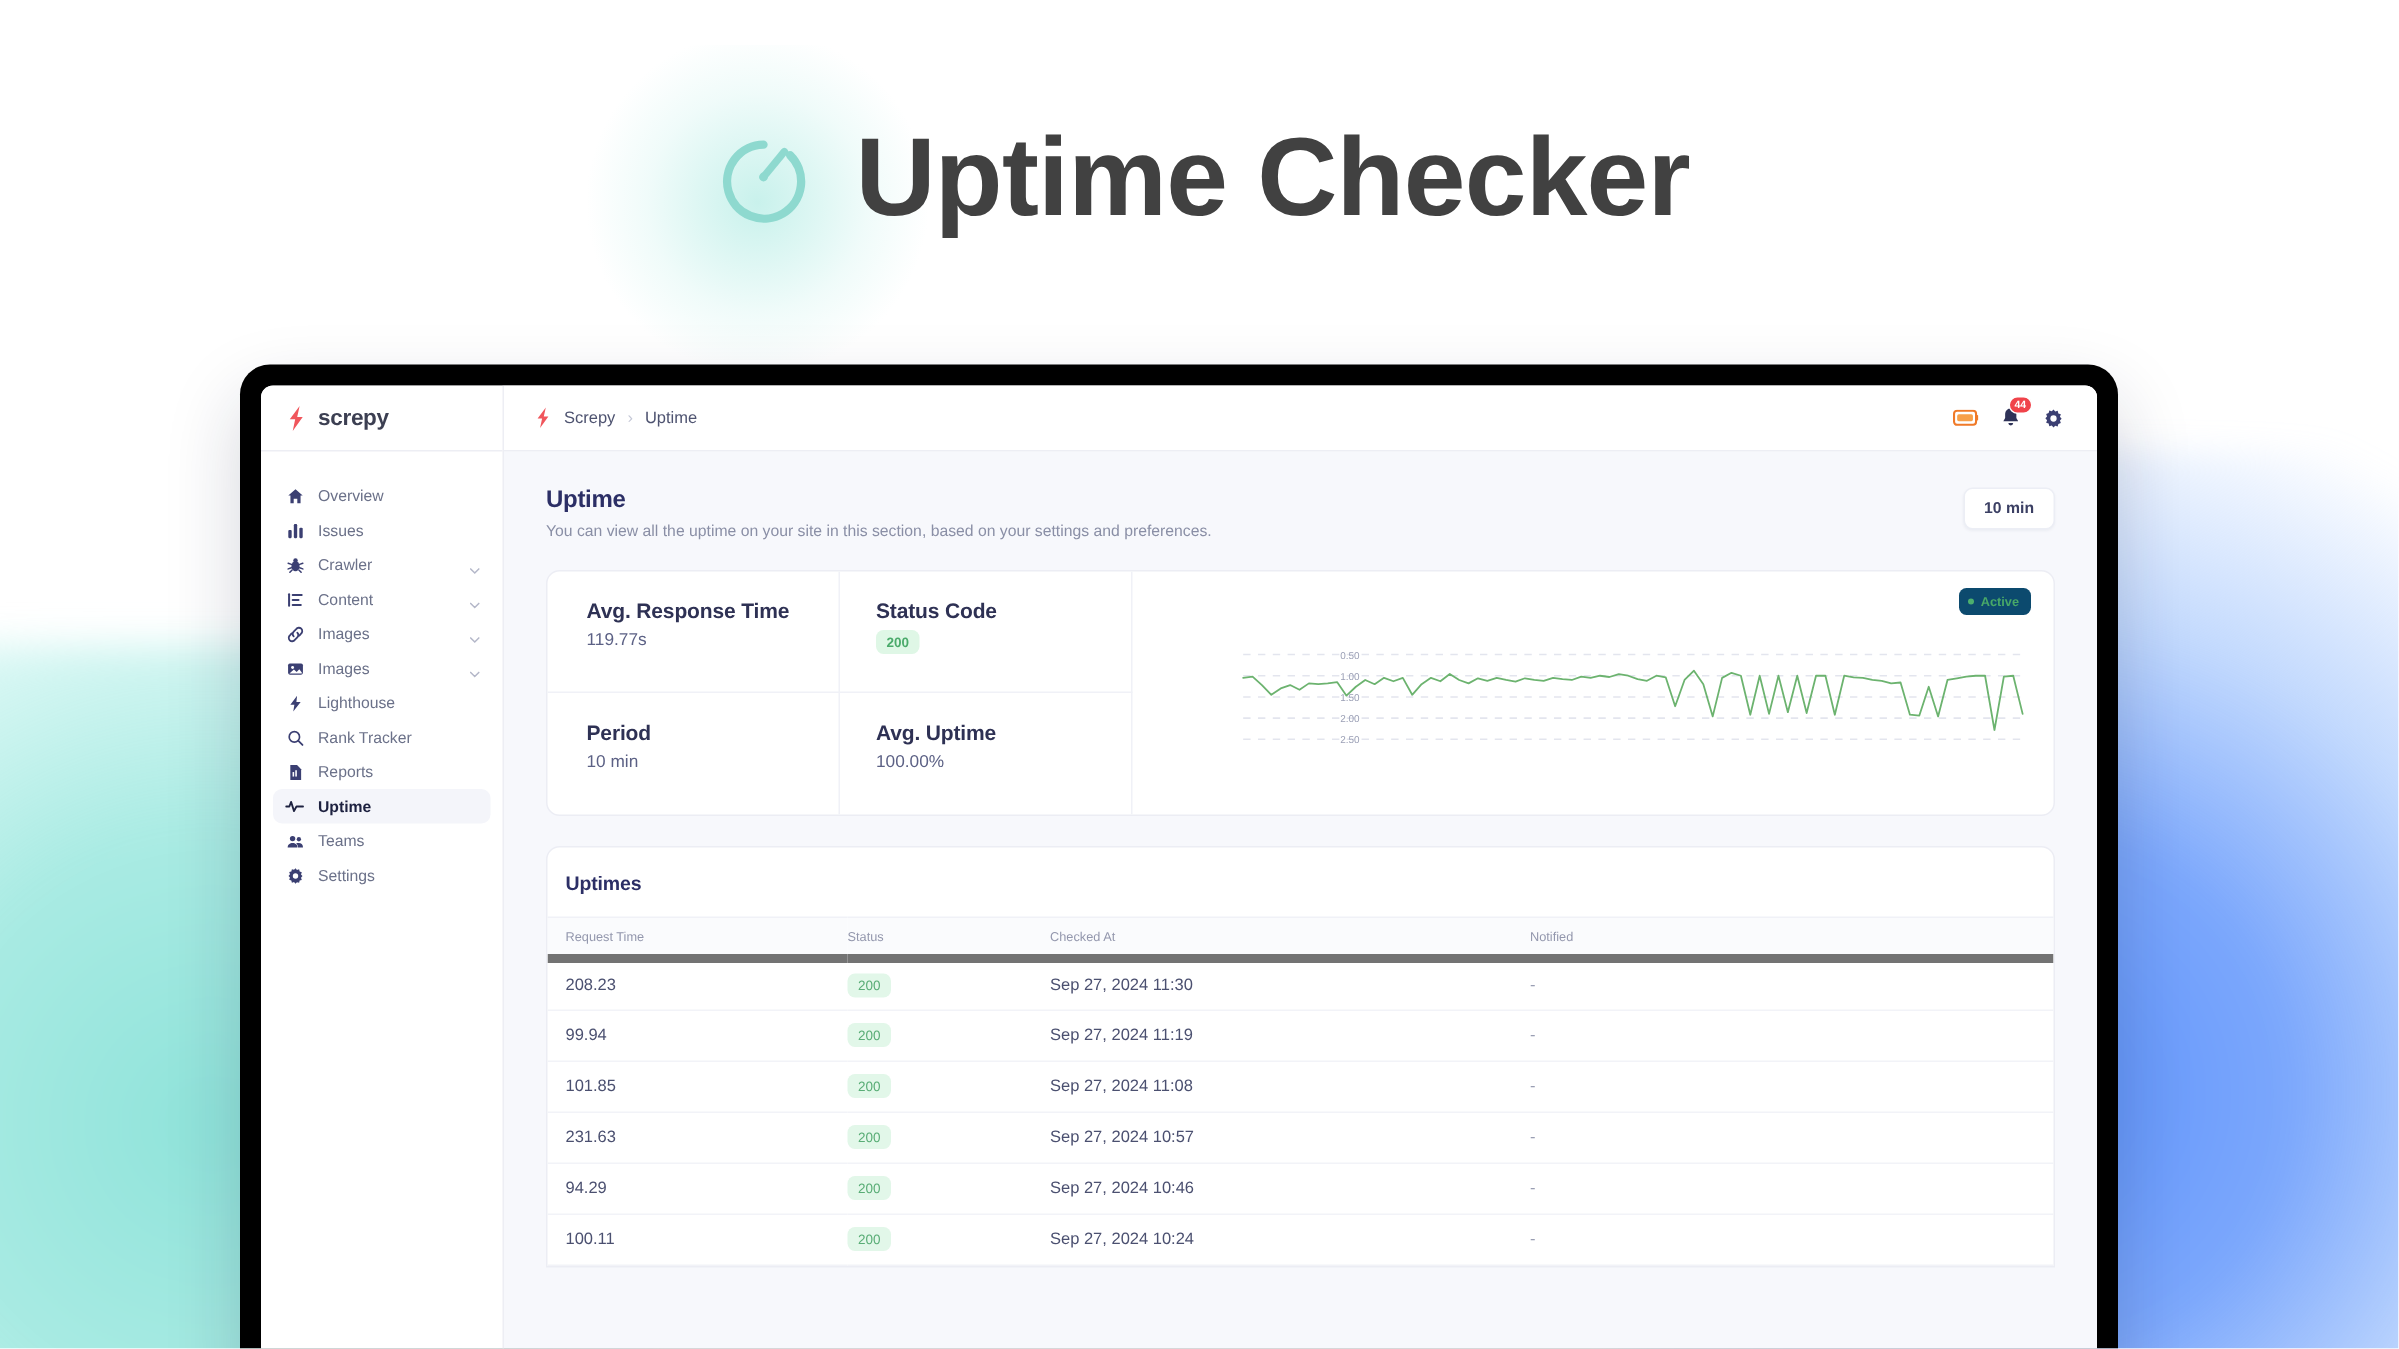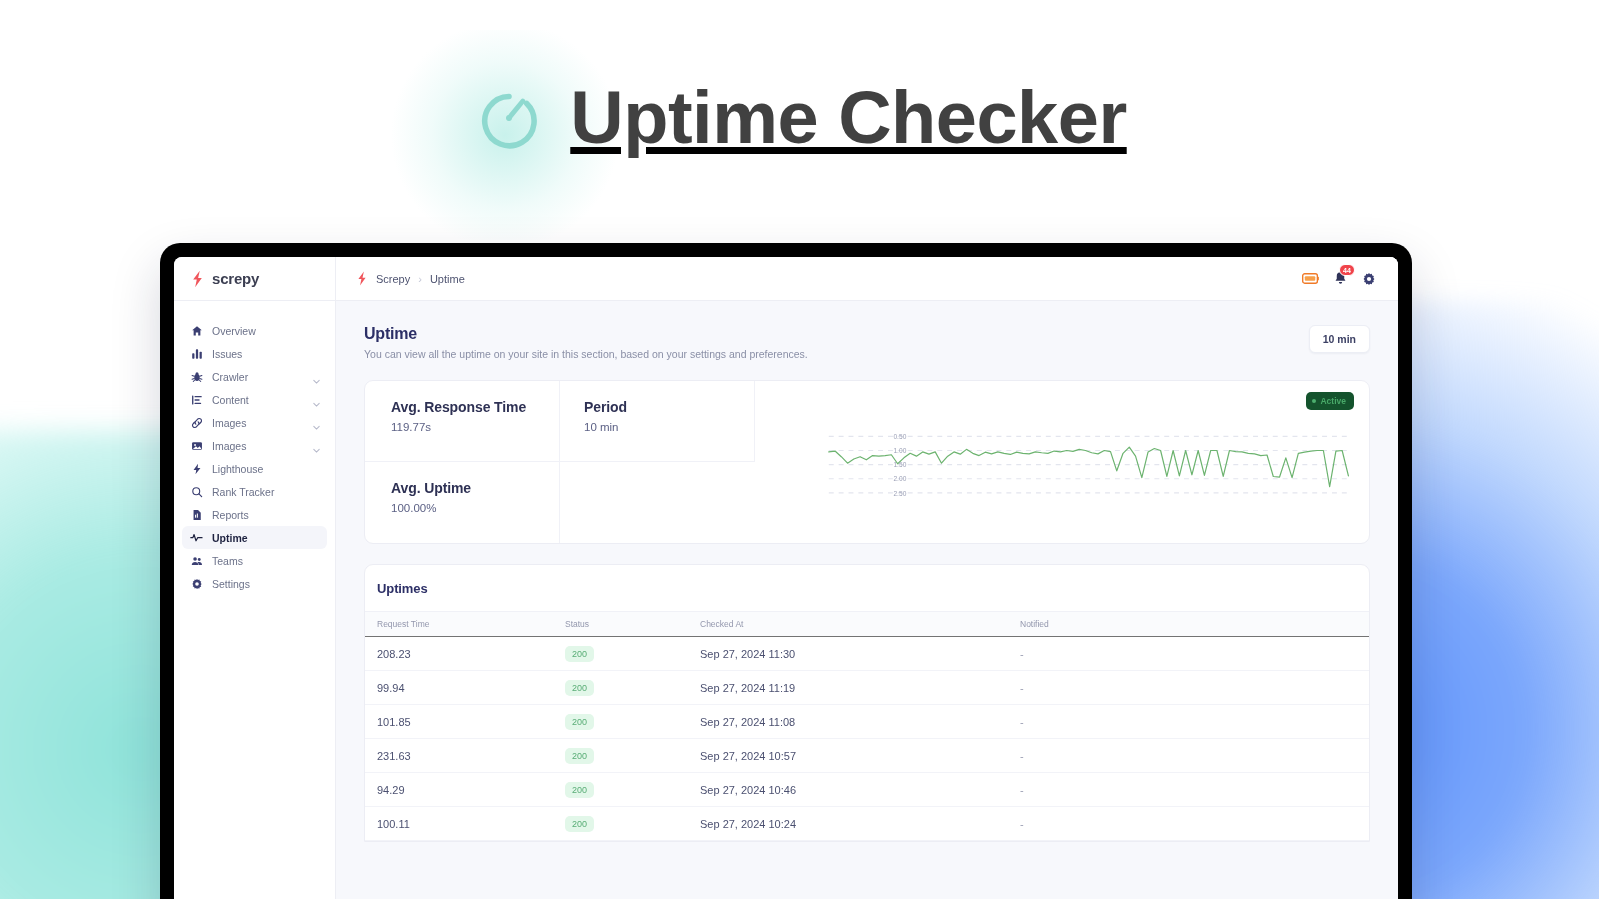--- a/index.html
+++ b/index.html
@@ -36,21 +36,20 @@
     filter: blur(10px);
   }
 
   
   #hero {
     position: absolute; left: 0; top: 0;
     width: 1599px; height: 236px;
     display: flex; align-items: center; justify-content: center;
     gap: 24px;
     z-index: 5;
-    text-decoration: underline;
   }
   #hero .hero-icon { width: 74px; height: 74px; flex: none; }
   #hero .hero-title {
     font-size: 74px;
     font-weight: bold;
     color: #414141;
     letter-spacing: -0.5px;
     line-height: 1;
     white-space: nowrap;
   }
@@ -181,21 +180,21 @@
   .stat-value { font-size: 11.5px; color: #5c6185; margin-top: 6px; }
   .pill-green {
     display: inline-block; margin-top: 5px;
     background: #dff7e6; color: #4bab6b;
     font-size: 9px; font-weight: bold;
     padding: 3px 7px; border-radius: 5px;
   }
   .chart-area { flex: 1; position: relative; min-width: 0; }
   .active-badge {
     position: absolute; right: 15px; top: 11px;
-    background: #14532d; color: #48a868;
+    background: #0c4a6e; color: #48a868;
     font-size: 8.5px; font-weight: bold;
     padding: 4px 8px 4px 6px; border-radius: 5px;
     display: flex; align-items: center; gap: 4px;
   }
   .active-dot { width: 4px; height: 4px; border-radius: 50%; background: #4caf6e; }
   .chart-wrap { position: absolute; left: 8px; right: 14px; top: 40px; bottom: 14px; }
 
   
   .table-card {
     margin-top: 20px;
@@ -208,21 +207,21 @@
     font-size: 13px; font-weight: bold; color: #2c2f66;
     padding: 16px 0 15px 12px;
     letter-spacing: -0.1px;
   }
   table { width: 100%; border-collapse: collapse; table-layout: fixed; }
   thead th {
     text-align: left;
     font-size: 8.5px; font-weight: normal; color: #9397ad;
     background: #fafbfd;
     border-top: 1px solid #f0f1f7;
-    border-bottom: 1px solid #737373;
+    border-bottom: 6px solid #737373;
     padding: 7px 0 7px 0;
   }
   thead th:nth-child(1) { padding-left: 12px; width: 200px; }
   thead th:nth-child(2) { width: 135px; }
   thead th:nth-child(3) { width: 320px; }
   tbody td {
     font-size: 11px; color: #4b5070;
     border-bottom: 1px solid #f2f3f8;
     padding: 0;
     height: 34px;
@@ -465,20 +464,24 @@
                 <div class="page-sub">You can view all the uptime on your site in this section, based on your settings and preferences.</div>
               </div>
               <button class="period-btn">10 min</button>
             </div>
 
             <div class="summary-card">
               <div class="stat-grid">
                 <div class="stat-cell">
                   <div class="stat-label">Avg. Response Time</div>
                   <div class="stat-value">119.77s</div>
+                </div>
+                <div class="stat-cell">
+                  <div class="stat-label">Status Code</div>
+                  <div class="pill-green">200</div>
                 </div>
                 <div class="stat-cell">
                   <div class="stat-label">Period</div>
                   <div class="stat-value">10 min</div>
                 </div>
                 <div class="stat-cell">
                   <div class="stat-label">Avg. Uptime</div>
                   <div class="stat-value">100.00%</div>
                 </div>
               </div>

